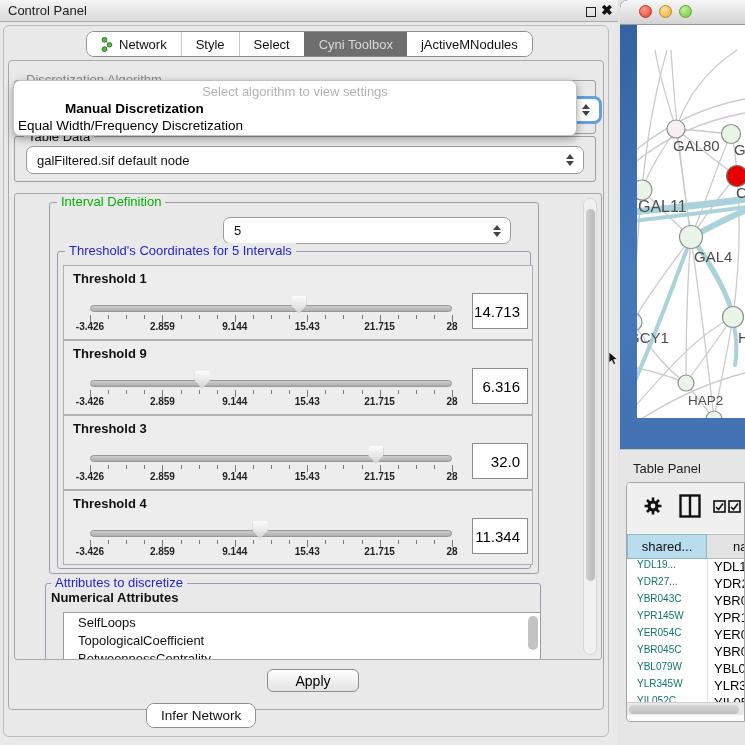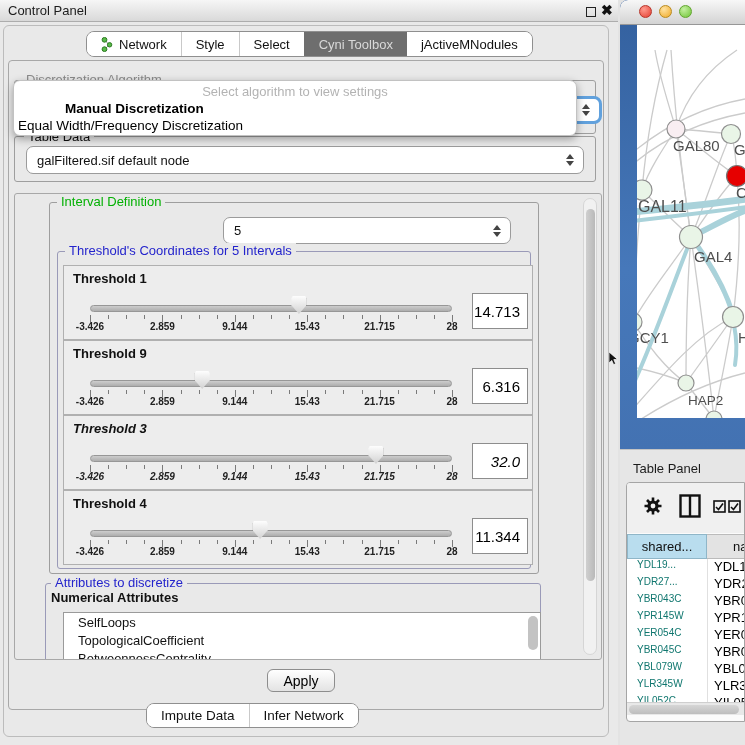--- a/index.html
+++ b/index.html
@@ -74,21 +74,21 @@
   .valbox { position:absolute; left:408px; top:27px; width:56px; height:36px; background:#fff;
     border:1px solid #8d8d8d; font-size:15px; color:#000; display:flex; align-items:center;
     justify-content:flex-end; padding-right:7px; }
 
   
   .attr-head { position:absolute; font-size:13px; font-weight:bold; color:#111; }
   .listbox { position:absolute; background:#fff; border:1px solid #9a9a9a; overflow:hidden; }
   .list-item { font-size:13px; color:#111; padding:1.5px 0 1.5px 14px; }
   .list-scroll { position:absolute; right:2px; top:3px; width:10px; height:34px; background:#c3c3c3; border-radius:5px; }
 
-  .apply-btn { position:absolute; left:267px; top:669px; width:68px; height:23px;
+  .apply-btn { position:absolute; left:267px; top:669px; width:92px; height:23px;
     background:linear-gradient(#ffffff,#e3e3e3); border:1px solid #8d8d8d; border-radius:6px;
     font-size:14px; color:#000; display:flex; align-items:center; justify-content:center; }
 
   .tabs-bottom { position:absolute; left:146px; top:703px; height:25px; display:flex; z-index:5;
     border:1px solid #8f8f8f; border-radius:8px; overflow:hidden; background:#fff; }
   .tabs-bottom .tab { font-size:13.5px; }
 
   
   .gutter { position:absolute; left:618px; top:0; width:10px; height:745px; background:#e3e3e3; }
   .macwin { position:absolute; left:620px; top:0; width:125px; height:449px; overflow:hidden;
@@ -222,21 +222,21 @@
             <div class="tick" style="left: 369.9px; top: 49px; height: 4px;"></div>
             <div class="tick" style="left: 388px; top: 49px; height: 7px;"></div>
             <div class="tick-lbl" style="left: 26px;">-3.426</div>
             <div class="tick-lbl" style="left: 98.4px;">2.859</div>
             <div class="tick-lbl" style="left: 170.8px;">9.144</div>
             <div class="tick-lbl" style="left: 243.2px;">15.43</div>
             <div class="tick-lbl" style="left: 315.6px;">21.715</div>
             <div class="tick-lbl" style="left: 388px;">28</div>
             <div class="valbox">6.316</div>
           </div>
-          <div class="tbox" style="top: 221px; font-style: italic;">
+          <div class="tbox" style="top: 221px;">
             <div class="tbox-title">Threshold 3</div>
             <div class="track"></div>
             <div class="thumb" style="left: 304.474px;"></div>
             <div class="tick" style="left: 26px; top: 49px; height: 7px;"></div>
             <div class="tick" style="left: 44.1px; top: 49px; height: 4px;"></div>
             <div class="tick" style="left: 62.2px; top: 49px; height: 4px;"></div>
             <div class="tick" style="left: 80.3px; top: 49px; height: 4px;"></div>
             <div class="tick" style="left: 98.4px; top: 49px; height: 7px;"></div>
             <div class="tick" style="left: 116.5px; top: 49px; height: 4px;"></div>
             <div class="tick" style="left: 134.6px; top: 49px; height: 4px;"></div>
@@ -334,23 +334,20 @@
           <span>Select</span>
         </div>
         <div class="tab selected">
           <span>Cyni Toolbox</span>
         </div>
         <div class="tab">
           <span>jActiveMNodules</span>
         </div>
       </div>
     <div class="tabs-bottom" id="bottom-tabs">
-        <div class="tab">
-          <span>Impute Data</span>
-        </div>
         <div class="tab">
           <span>Infer Network</span>
         </div>
       </div>
   <div class="popup">
         <div class="popup-hint">Select algorithm to view settings</div>
         <div class="popup-opt b" style="top: 20px;">Manual Discretization</div>
         <div class="popup-opt" style="top: 37px;">Equal Width/Frequency Discretization</div>
       </div>
     </div>

